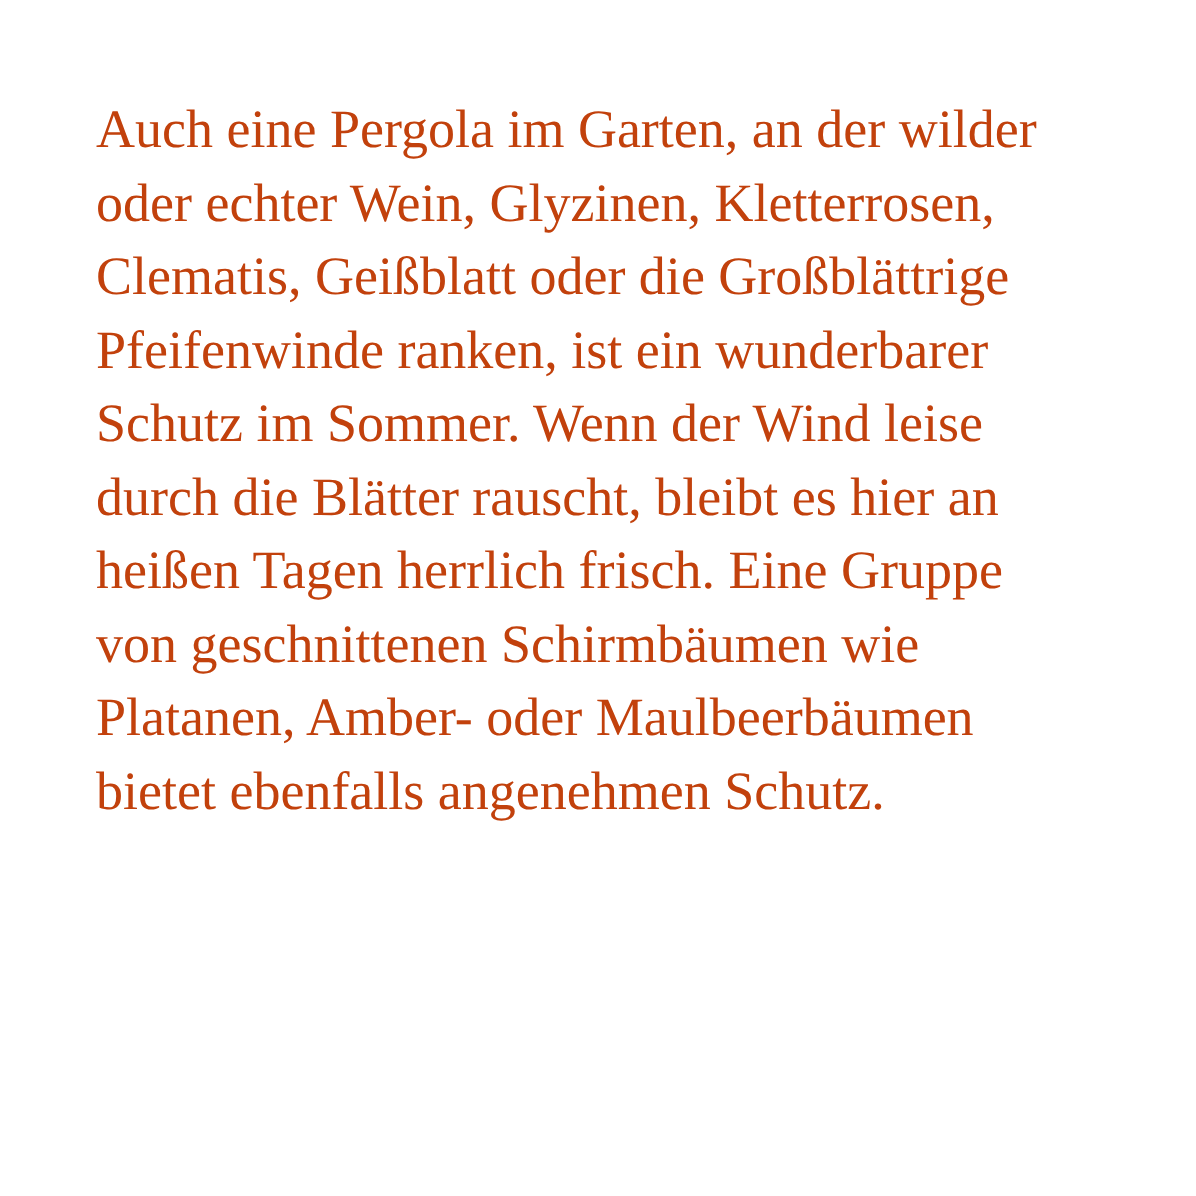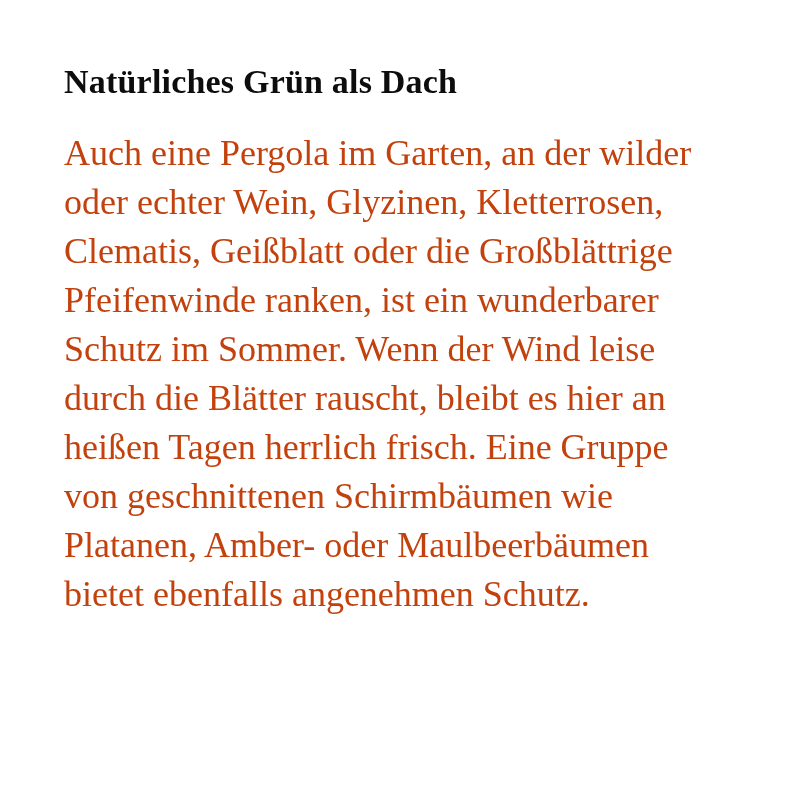--- a/index.html
+++ b/index.html
@@ -38,15 +38,14 @@
     color: #c2410c;
     margin: 0;
     text-align: left;
     hyphens: manual;
   }
 </style>
 </head>
 <body>
 
 <div class="page">
-  <h1 class="article-heading">Natürliches Grün als Dach</h1>
   <p class="article-body">Auch eine Pergola im Garten, an der wilder oder echter Wein, Glyzinen, Kletterrosen, Clematis, Geißblatt oder die Großblättrige Pfeifenwinde ranken, ist ein wunderbarer Schutz im Sommer. Wenn der Wind leise durch die Blätter rauscht, bleibt es hier an heißen Tagen herrlich frisch. Eine Gruppe von geschnittenen Schirmbäumen wie Platanen, Amber- oder Maulbeerbäumen bietet ebenfalls angenehmen Schutz.</p>
 </div>
 
 </body></html>

